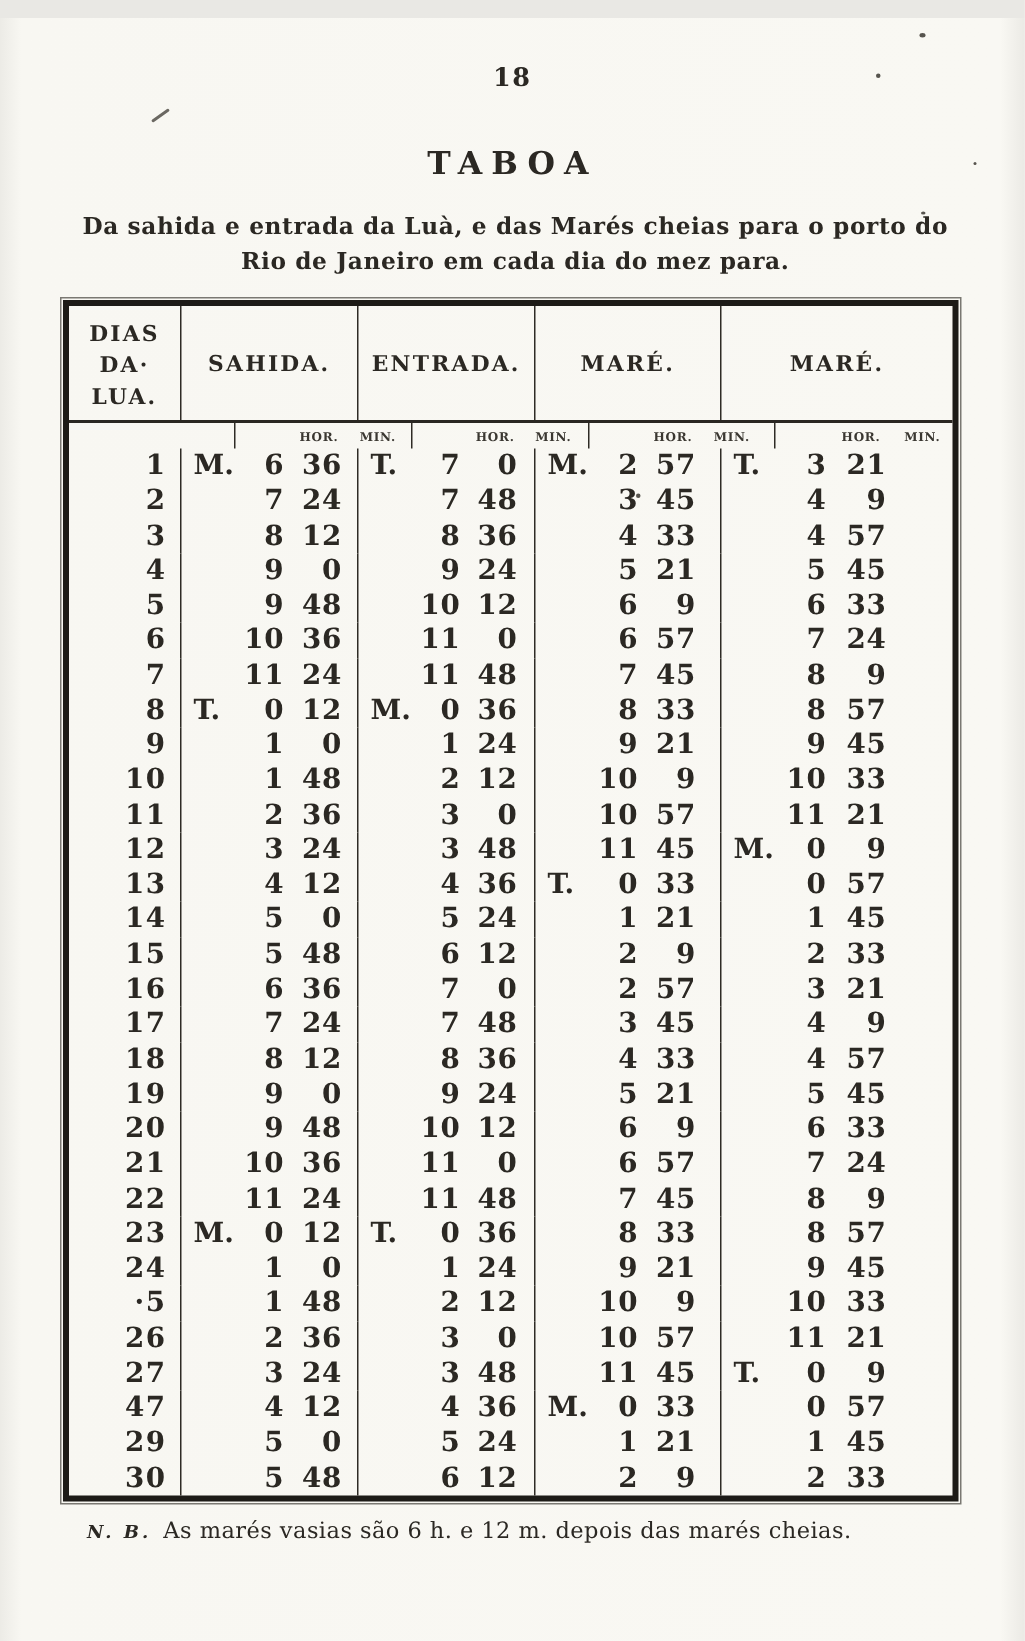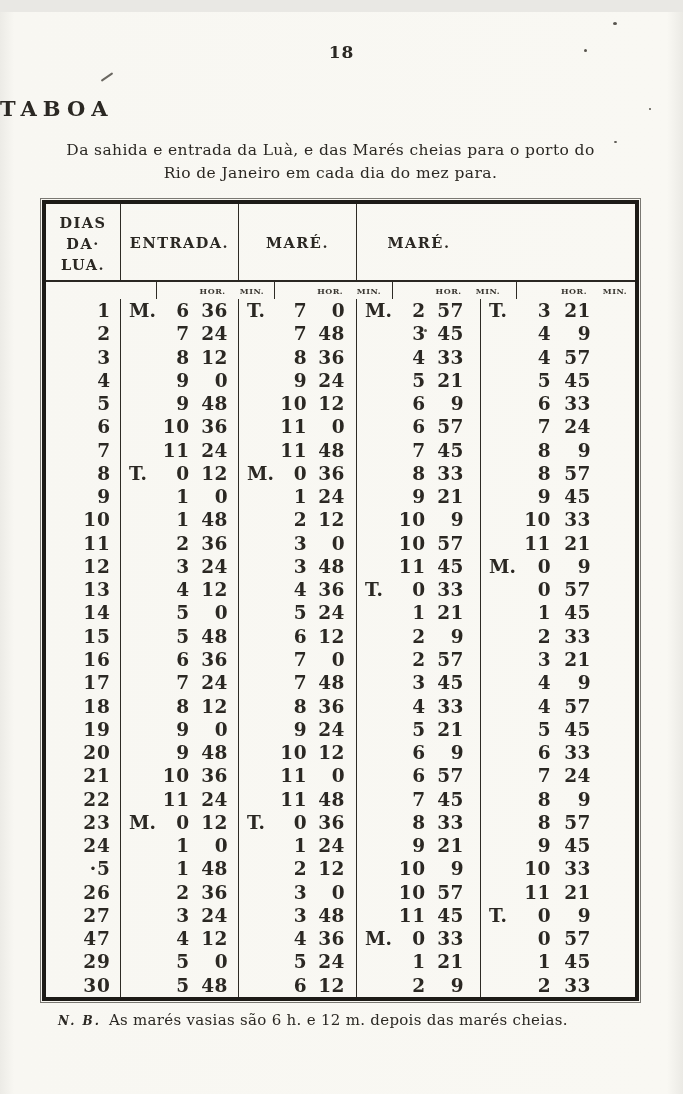--- a/index.html
+++ b/index.html
@@ -13,25 +13,25 @@
     font-family:"DejaVu Serif","Liberation Serif",serif;
     color:#2b2823;
     overflow:hidden;
   }
   .page-number{
     position:absolute;top:30px;left:0;width:100%;
     text-align:center;font-size:17px;font-weight:bold;letter-spacing:1px;
   }
   .title{
     position:absolute;top:84px;left:0;width:100%;
-    text-align:left;font-size:21px;font-weight:bold;letter-spacing:6px;
+    text-align:center;font-size:21px;font-weight:bold;letter-spacing:6px;
   }
   .subtitle{
-    position:absolute;top:127px;left:19px;width:623px;
-    text-align:center;font-size:15.5px;font-weight:normal;line-height:23px;
+    position:absolute;top:127px;left:32px;width:623px;
+    text-align:center;font-size:15.5px;font-weight:bold;line-height:23px;
     letter-spacing:0.4px;
   }
   
   .tide-table{
     position:absolute;left:42px;top:188px;
     width:597px;height:801px;
     box-sizing:border-box;
     border:4px solid #1d1b17;
     outline:1px solid #7a7872;
     outline-offset:1px;
@@ -103,20 +103,21 @@
     <span>Rio de Janeiro em cada dia do mez para.</span>
   </div>
 
   <div class="tide-table">
     <div class="thead">
       <div class="c day-head">
         <span>DIAS</span>
         <span>DA·</span>
         <span>LUA.</span>
       </div>
+      <div class="c col-head">SAHIDA.</div>
       <div class="c col-head">ENTRADA.</div>
       <div class="c col-head">MARÉ.</div>
       <div class="c col-head">MARÉ.</div>
     </div>
     <div class="subhead" id="subhead">
         <div class="c"></div>
         <div class="c sub t0">
           <span class="shlab"></span>
           <span class="shlab">HOR.</span>
           <span class="shlab">MIN.</span>

